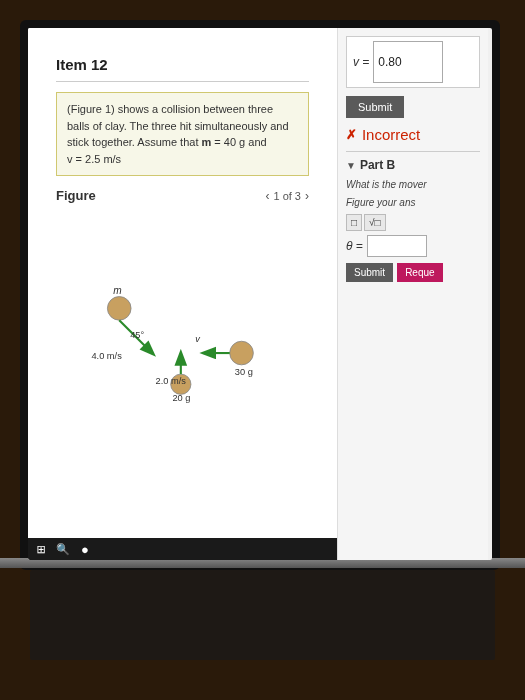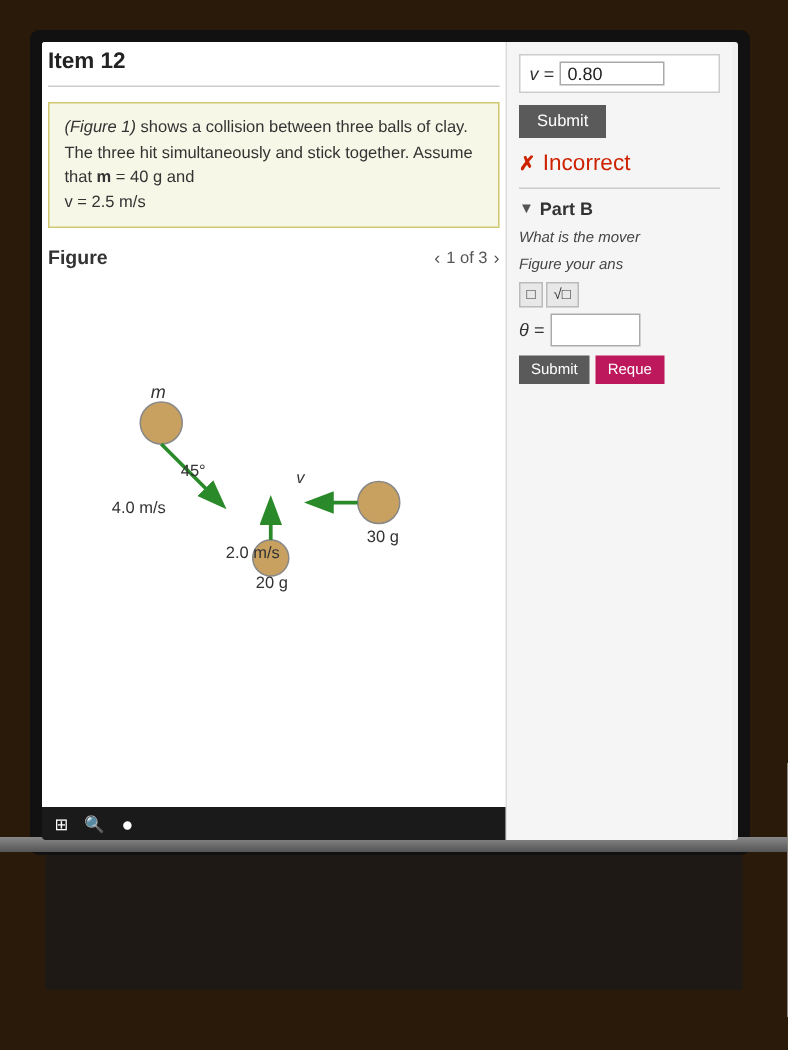--- a/index.html
+++ b/index.html
@@ -9,21 +9,21 @@
       background: #2a1a0a;
       font-family: Arial, sans-serif;
       overflow: hidden;
       position: relative;
     }
 
     
     .main-panel {
       width: 310px;
       background: #ffffff;
-      padding: 4px;
+      padding: 28px;
       border-right: 1px solid #ddd;
       overflow: hidden;
       position: relative;
     }
 
     .item-title {
       font-size: 15px;
       font-weight: bold;
       color: #222;
       margin-bottom: 10px;
@@ -34,21 +34,21 @@
     .problem-text {
       background: #f7f7e8;
       border: 1px solid #d0c870;
       padding: 8px 10px;
       font-size: 11px;
       color: #333;
       line-height: 1.5;
       margin-bottom: 12px;
     }
 
-    .problem-text .italic { font-style: italic; }
+    .problem-text .italic { }
     .problem-text .bold { font-weight: bold; }
 
     .figure-header {
       display: flex;
       justify-content: space-between;
       margin-bottom: 8px;
     }
 
     .figure-label {
       font-size: 13px;
@@ -103,21 +103,21 @@
     }
 
     .answer-label {
       font-size: 12px;
       color: #333;
       font-style: italic;
     }
 
     .answer-input {
       width: 70px;
-      height: 16px;
+      height: 42px;
       border: 1px solid #aaa;
       background: #fff;
       font-size: 12px;
       padding: 2px 4px;
       color: #222;
     }
 
     .submit-btn {
       background: #5a5a5a;
       color: white;

